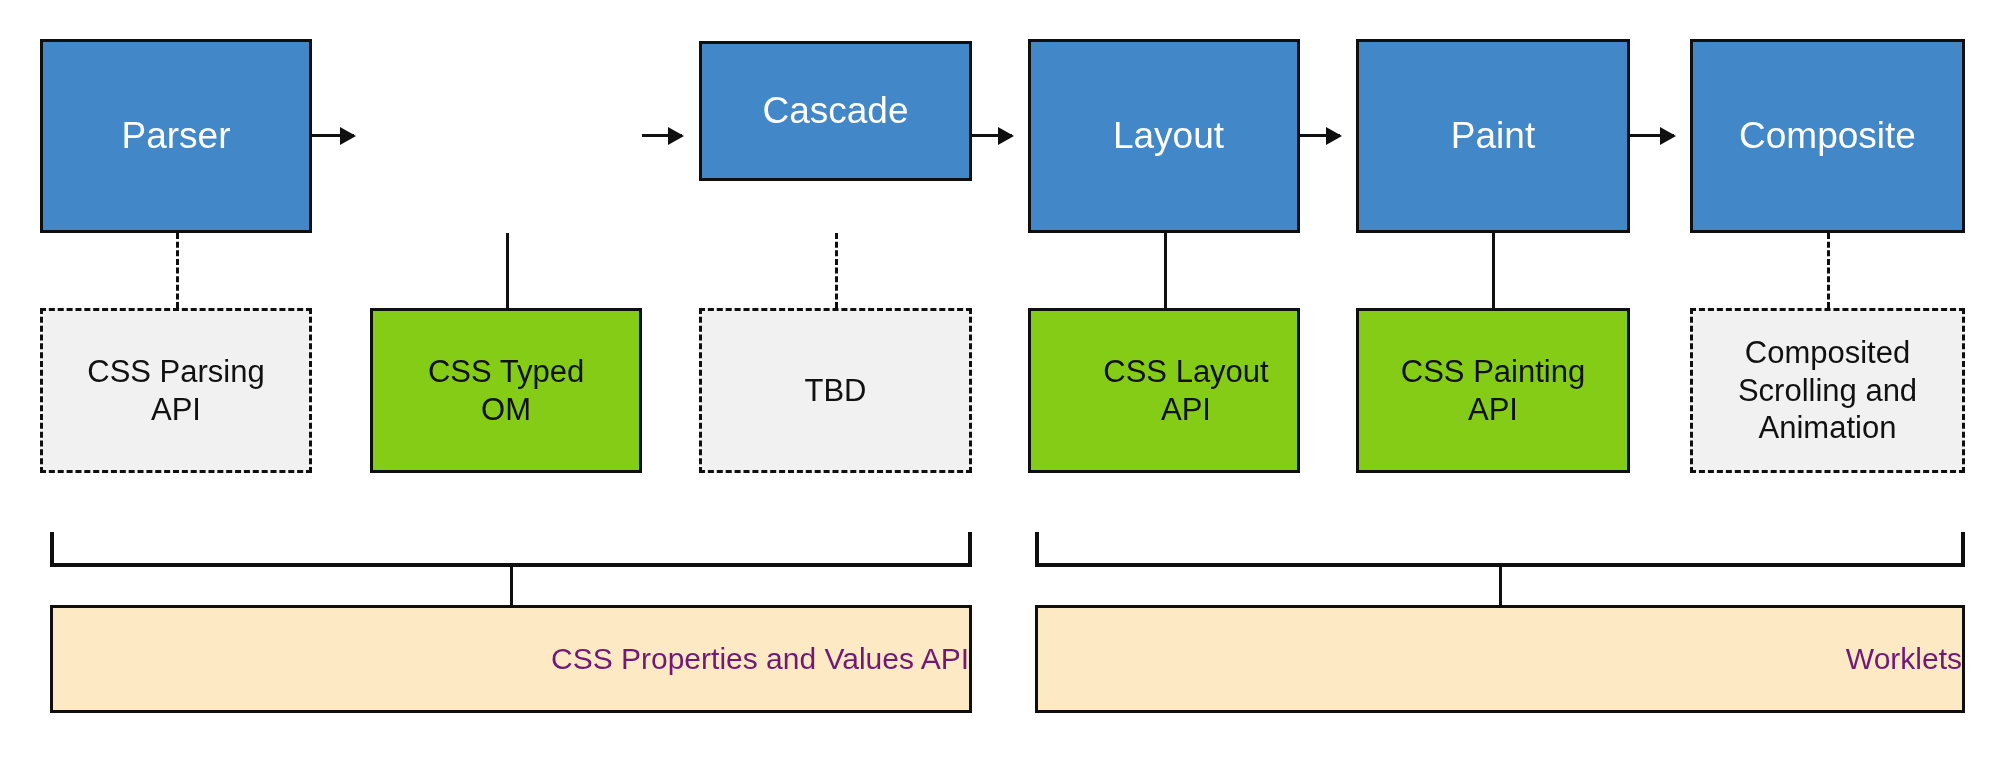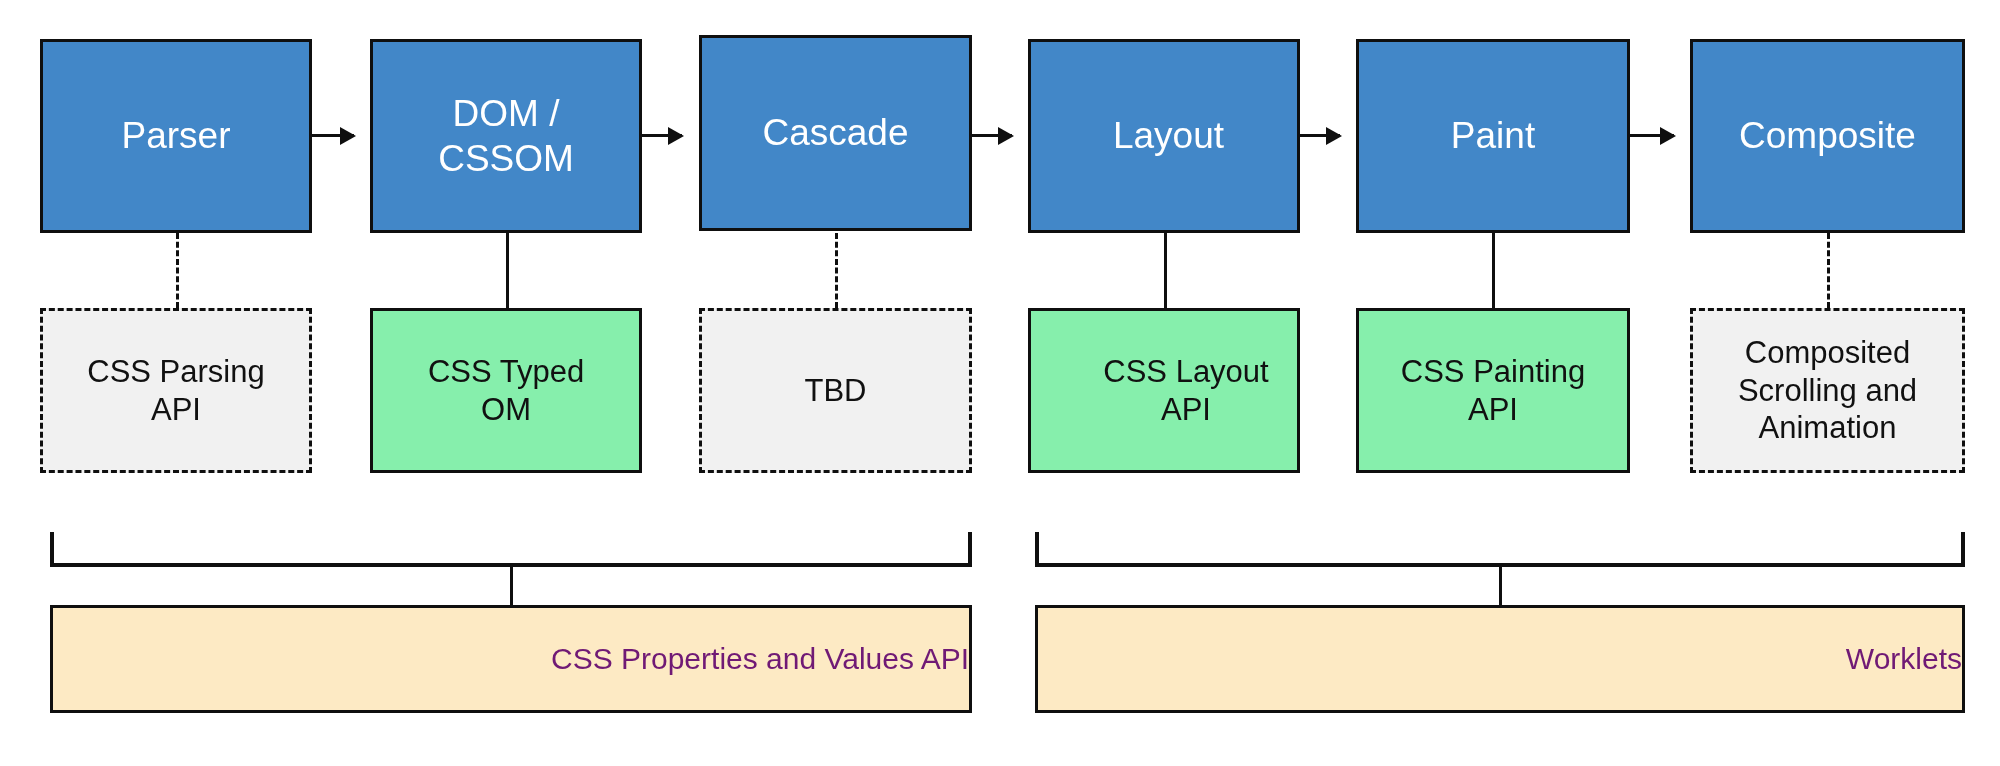--- a/index.html
+++ b/index.html
@@ -7,21 +7,21 @@
        font-family:"Liberation Sans","DejaVu Sans",sans-serif;}
   #stage{position:absolute;left:0;top:0;width:2000px;height:766px;}
 
   .node{position:absolute;box-sizing:border-box;display:flex;align-items:center;
         justify-content:center;text-align:center;line-height:1.22;}
 
   
   .stage-box{background:#4287c8;border:3px solid #0f0f0f;color:#ffffff;font-size:37px;}
 
   
-  .api-box{background:#86efac;border:3px solid #0f0f0f;color:#111111;font-size:31px;}
+  .api-box{background:#84cc16;border:3px solid #0f0f0f;color:#111111;font-size:31px;}
 
   
   .tbd-box{background:#f1f1f1;border:3px dashed #0f0f0f;color:#111111;font-size:31px;}
 
   
   .wide-box{background:#fdeac4;border:3px solid #0f0f0f;color:#701a75;font-size:30px;justify-content:flex-end;}
 
   
   .conn{position:absolute;}
   .v-solid{border-left:3px solid #0f0f0f;width:0;}
@@ -42,25 +42,22 @@
 </style>
 </head>
 <body>
 
 <div id="stage">
 
   <div class="node stage-box" style="left:40px;top:39px;width:272px;height:194px;">
     <span>Parser</span>
   </div>
 
-  <div class="node stage-box" style="left:370px;top:39px;width:272px;height:194px;">
-    <span>DOM /<br>CSSOM</span>
-  </div>
 
-  <div class="node stage-box" style="left:699px;top:35px;width:273px;height:196px;justify-content:center;">
+  <div class="node stage-box" style="left:699px;top:41px;width:273px;height:140px;justify-content:center;">
     <span>Cascade</span>
   </div>
 
   <div class="node stage-box" style="left:1028px;top:39px;width:272px;height:194px;padding-left:9px;">
     <span>Layout</span>
   </div>
 
   <div class="node stage-box" style="left:1356px;top:39px;width:274px;height:194px;">
     <span>Paint</span>
   </div>

